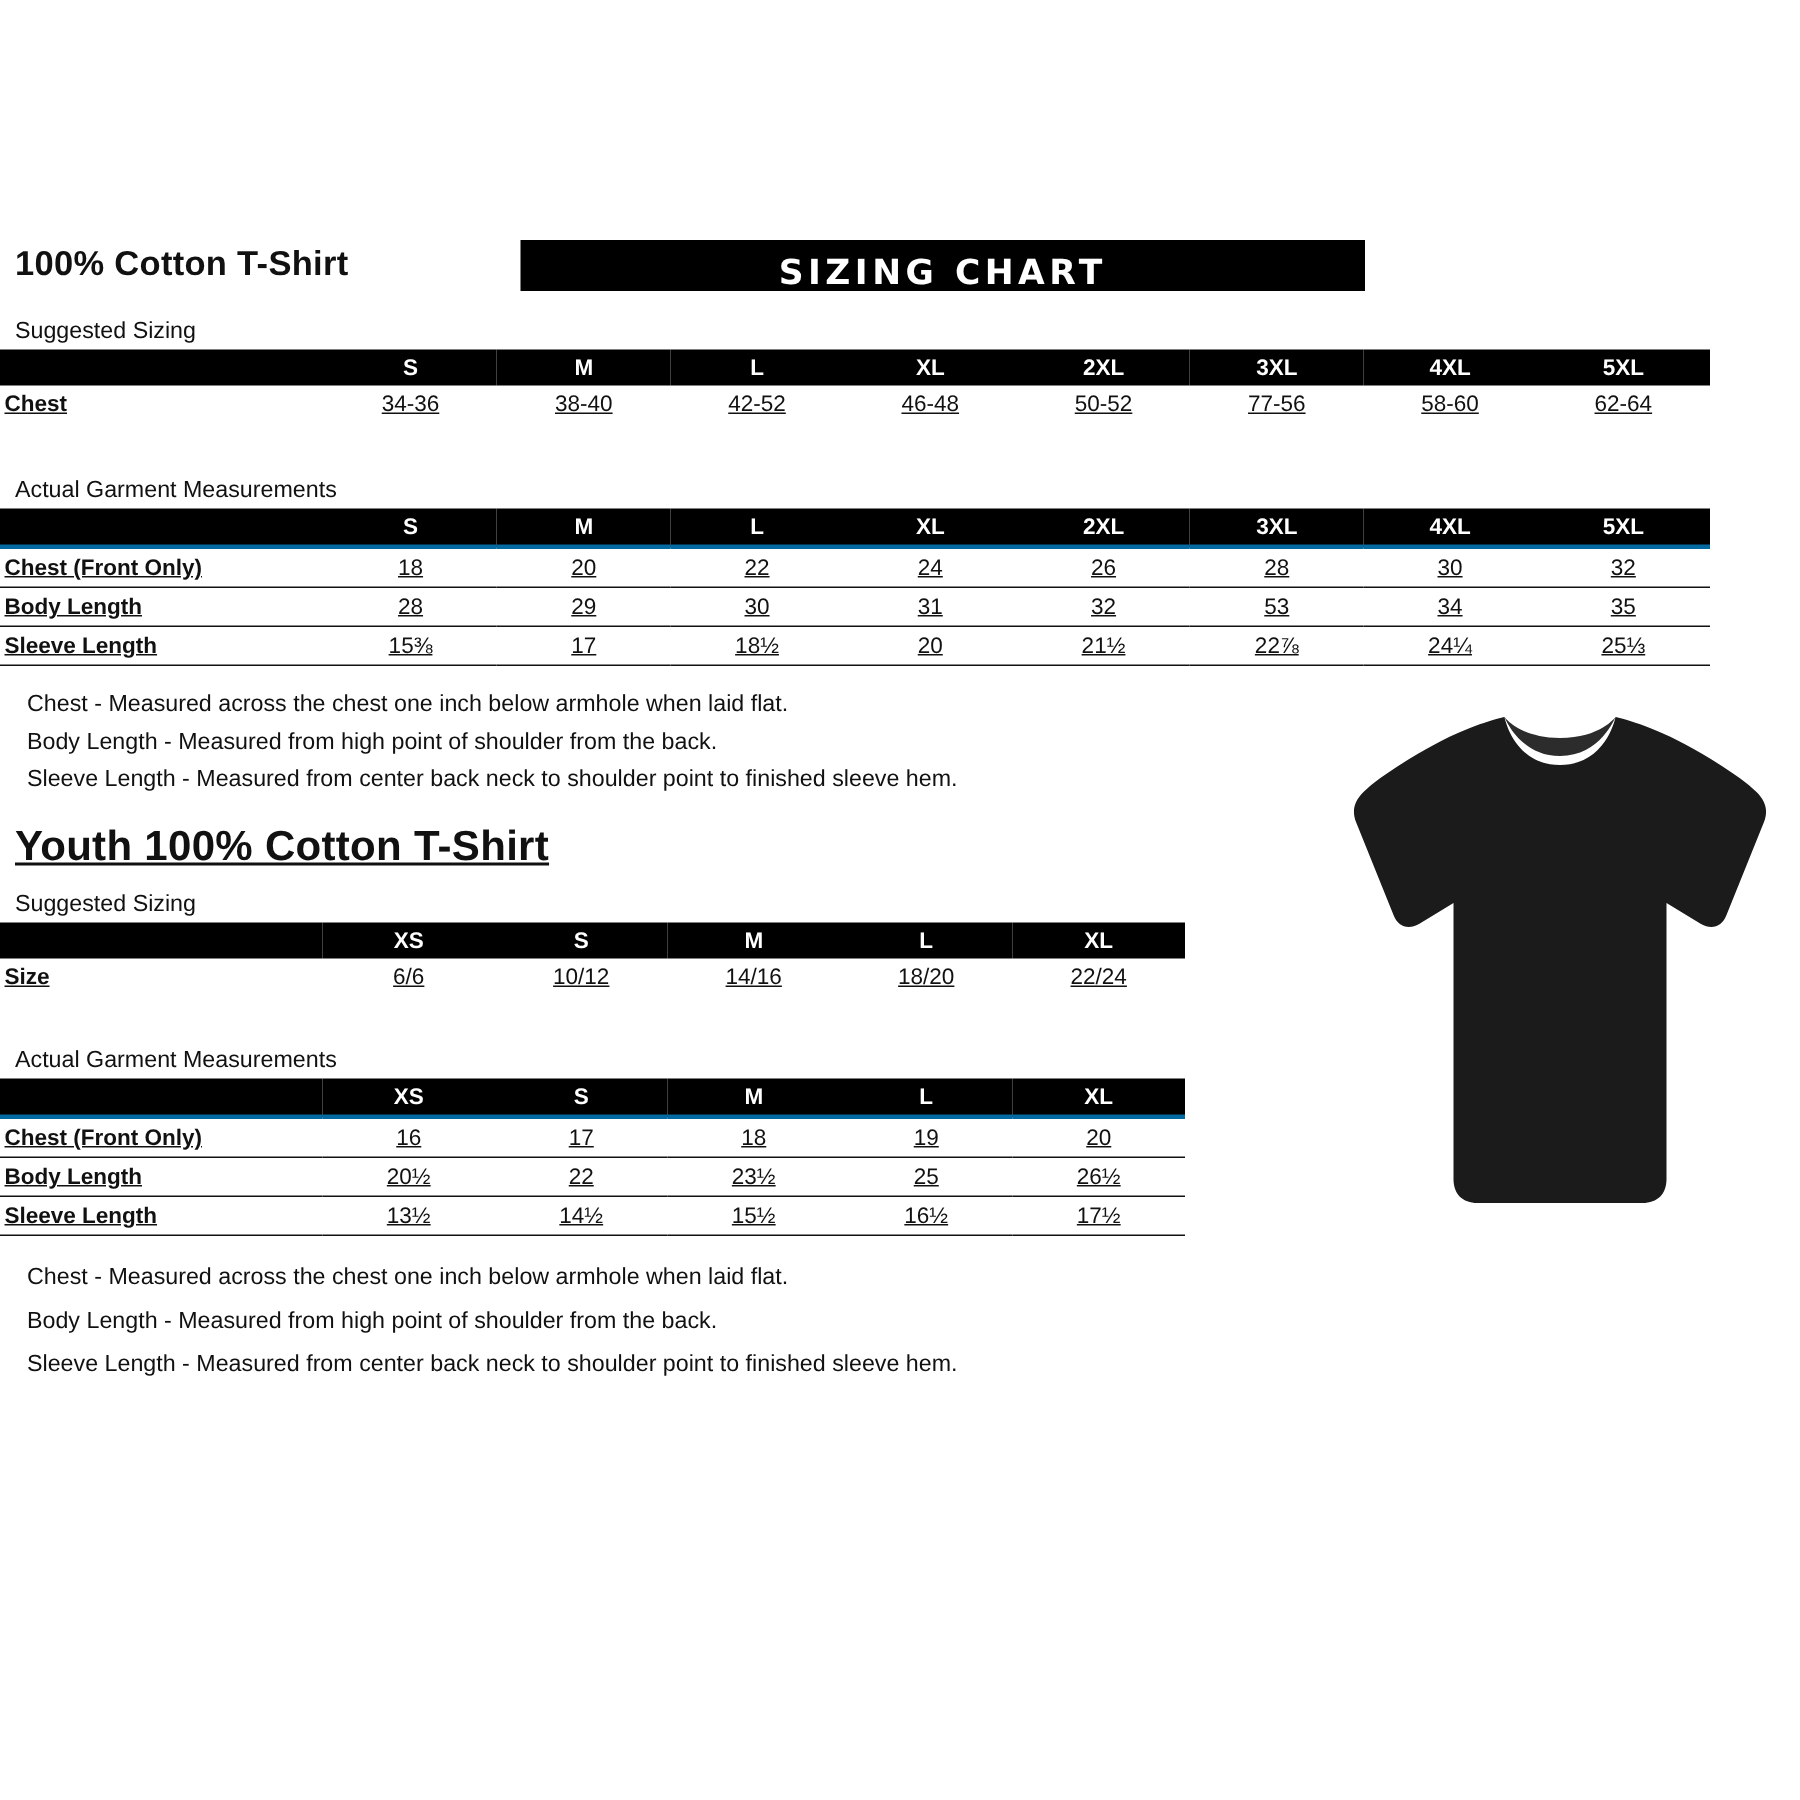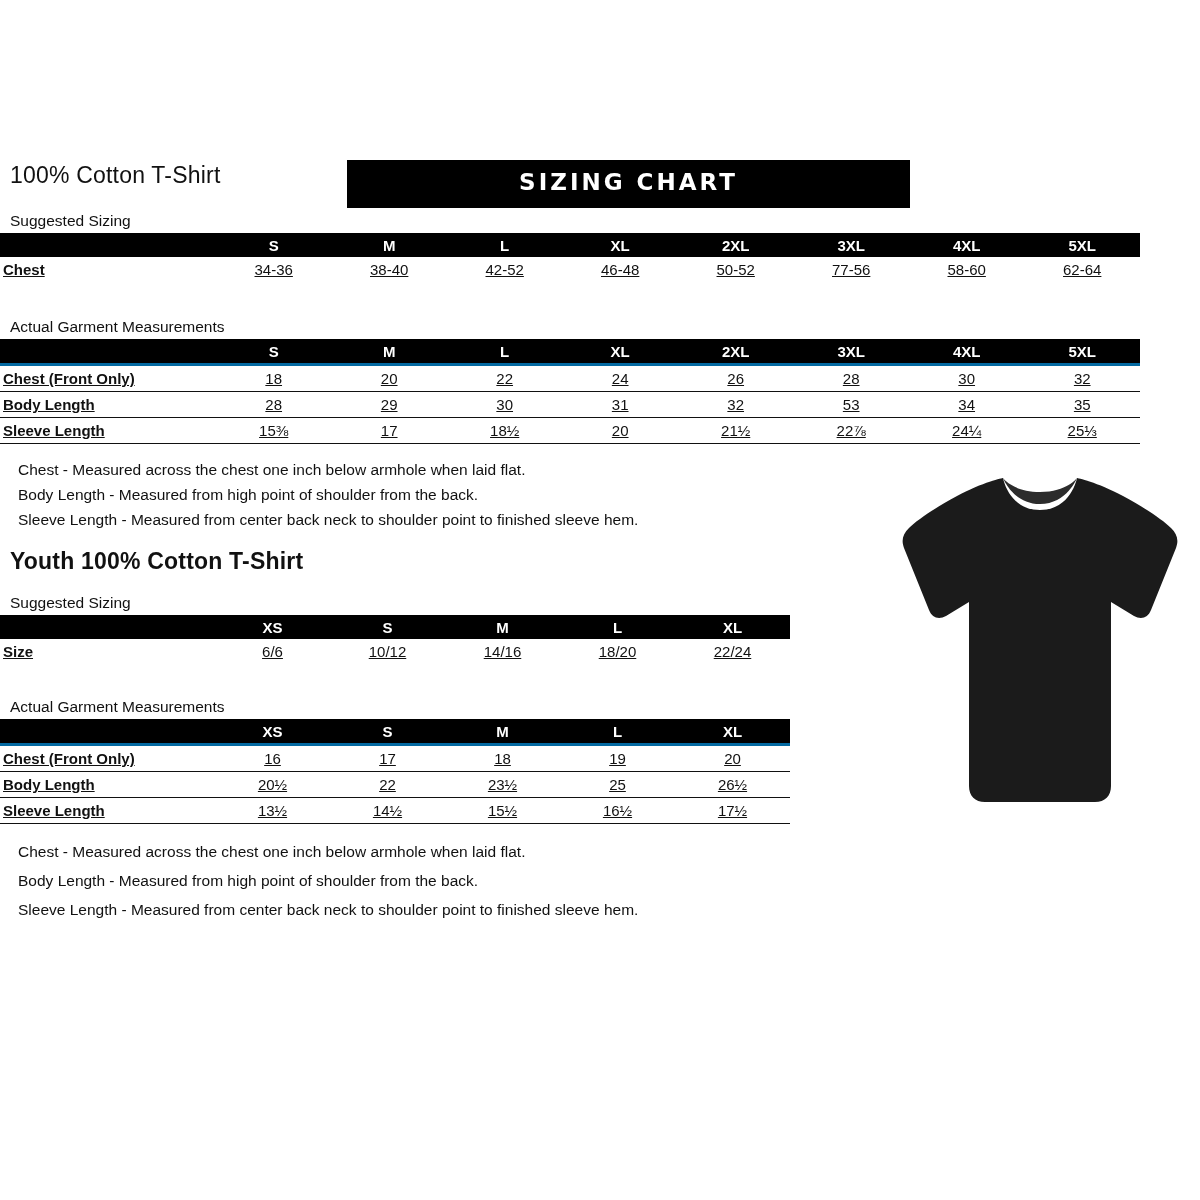--- a/index.html
+++ b/index.html
@@ -29,31 +29,31 @@
     left: 10px;
     top: 160px;
     width: 890px;
     height: 42px;
   }
   .adult-title {
     position: absolute;
     left: 0;
     top: 2px;
     font-size: 23px;
-    font-weight: 400;
+    font-weight: 700;
     letter-spacing: 0.2px;
     color: #111;
     white-space: nowrap;
   }
   .sizing-banner {
     position: absolute;
     left: 337px;
     top: 0px;
     width: 563px;
-    height: 48px;
+    height: 34px;
     background: #000000;
   }
   .sizing-banner-text {
     position: absolute;
     left: 0; right: 0;
     top: 9px;
     text-align: center;
     color: #ffffff;
     font-size: 23px;
     font-weight: 700;
@@ -116,25 +116,26 @@
     position: absolute;
     font-size: 15.5px;
     color: #111;
     white-space: nowrap;
   }
 
   .youth-title {
     position: absolute;
     left: 10px;
     top: 548px;
-    font-size: 23px;
+    font-size: 28px;
     font-weight: 600;
     letter-spacing: 0.2px;
     color: #111;
     white-space: nowrap;
+    text-decoration: underline;
   }
 
   
   .shirt-wrap {
     position: absolute;
     left: 895px;
     top: 470px;
     width: 290px;
     height: 345px;
   }

